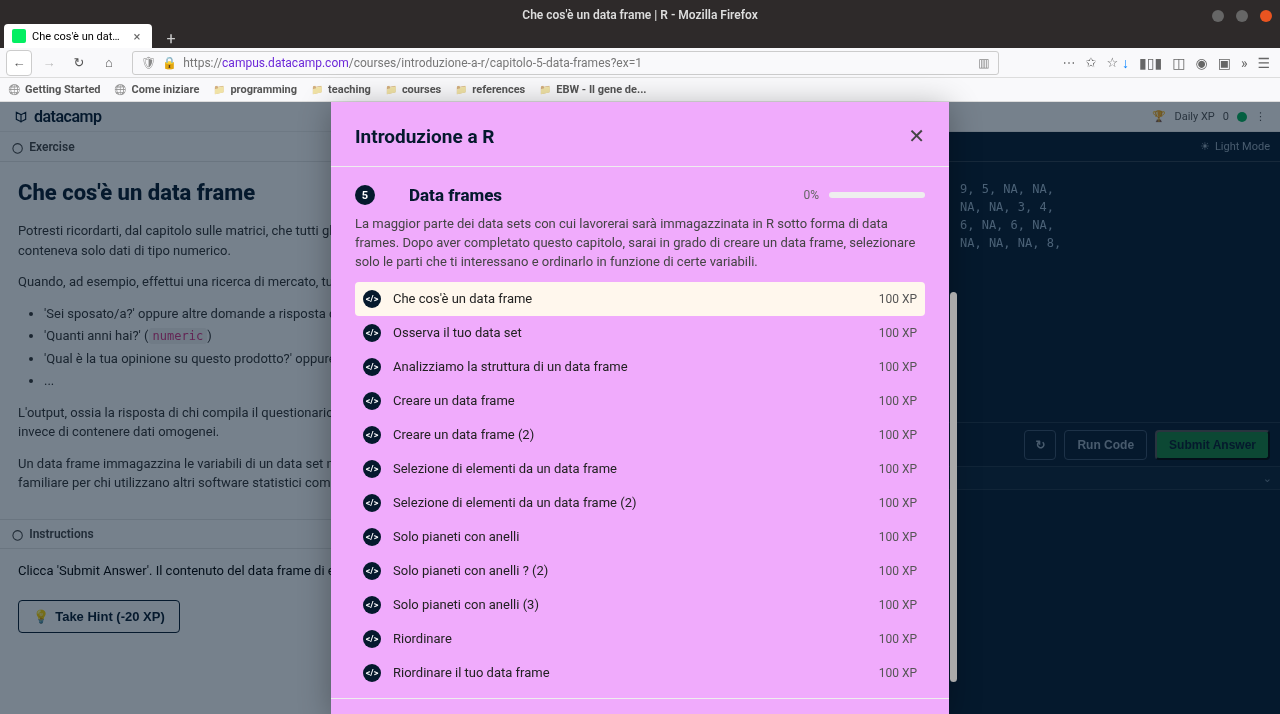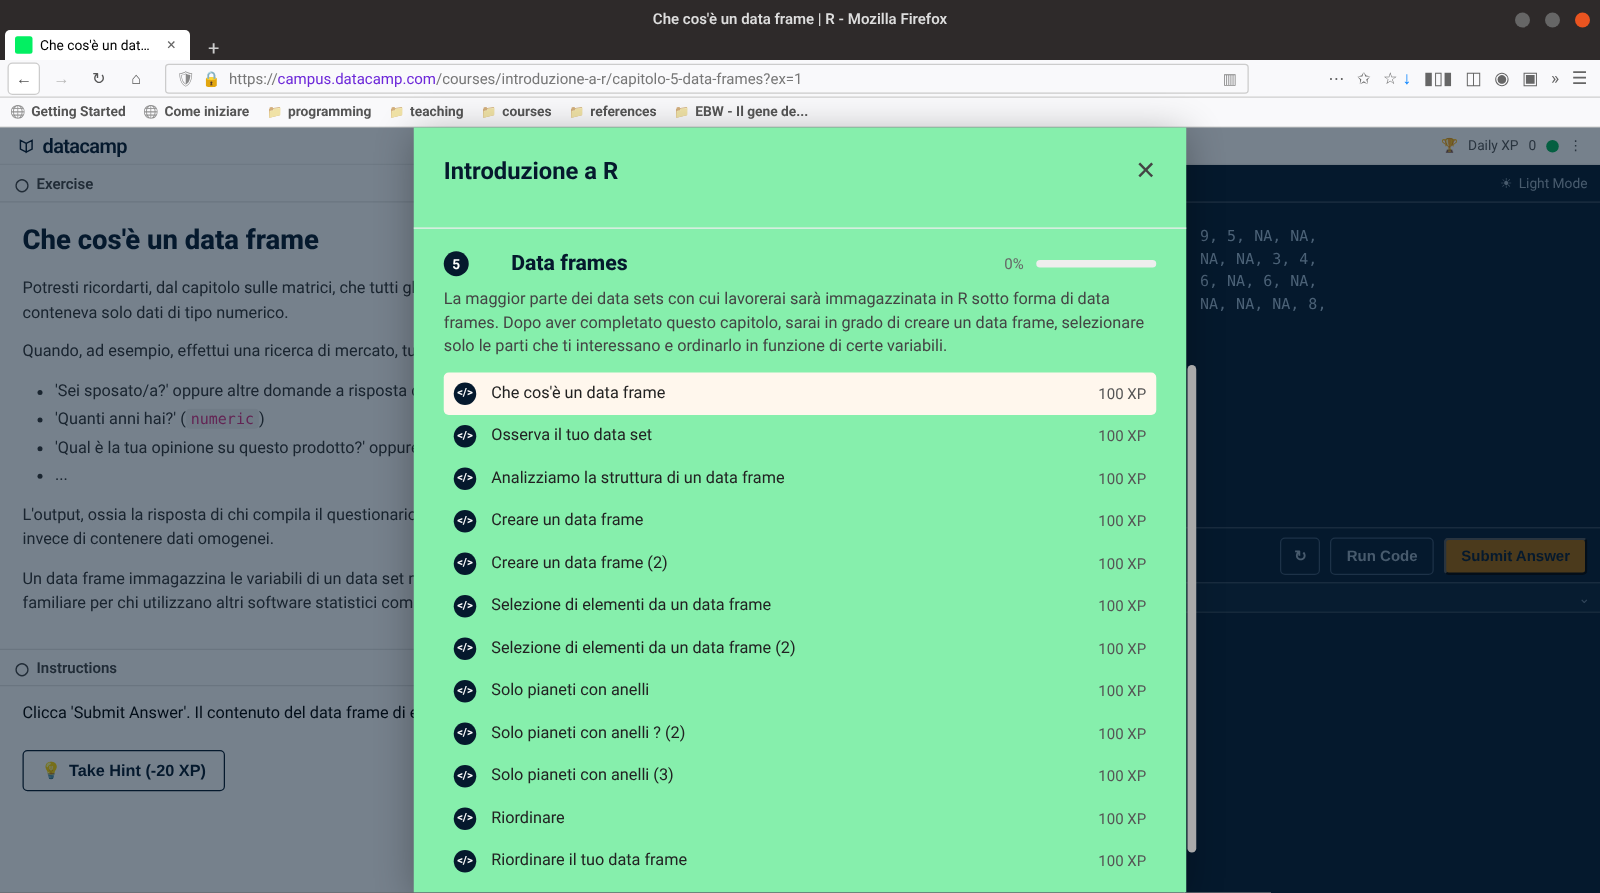--- a/index.html
+++ b/index.html
@@ -66,27 +66,27 @@
 .instr-content { padding: 14px 18px; font-size: 13px; }
 .hint-btn { margin: 8px 18px; border: 1.5px solid #05192d; border-radius: 4px; padding: 8px 14px; background: #fff; display: inline-flex; align-items: center; gap: 6px; font-weight: 600; font-size: 13px; color: #05192d; }
 
 
 .light-mode-bar { height: 30px; border-bottom: 1px solid #2e3d4d; background: #05192d; display: flex; align-items: center; justify-content: flex-end; padding: 0 10px; color: #9ab; font-size: 11px; gap: 5px; }
 .code-area { flex: 1; background: #05192d; color: #9fb8cf; font-family: monospace; font-size: 12px; padding: 18px 12px; line-height: 1.5; }
 .btn-row { height: 44px; background: #05192d; border-top: 1px solid #213446; display: flex; align-items: center; justify-content: flex-end; padding: 0 10px; gap: 8px; }
 .code-btn { height: 30px; padding: 0 12px; border-radius: 4px; font-size: 12px; font-weight: 600; display: flex; align-items: center; }
 .code-btn.outline { border: 1px solid #3a5068; color: #9ab; background: transparent; }
 .code-btn.icon-only { width: 32px; justify-content: center; padding: 0; }
-.code-btn.primary { background: #a16207; color: #05192d; }
+.code-btn.primary { background: #15803d; color: #05192d; }
 .console-bar { height: 24px; background: #0b2034; border-top: 1px solid #213446; border-bottom: 1px solid #213446; display: flex; align-items: center; justify-content: flex-end; padding: 0 8px; color: #6a7f93; font-size: 11px; }
 .console { flex: 1; background: #05192d; }
 
 
 .overlay { position: absolute; inset: 0; background: rgba(5,25,45,0.55); display: flex; align-items: stretch; justify-content: center; }
-.modal { width: 618px; background: #86efac; margin-top: 0; display: flex; flex-direction: column; border-radius: 0; box-shadow: 0 4px 30px rgba(0,0,0,0.3); position: relative; gap: 16px; }
+.modal { width: 618px; background: #f0abfc; margin-top: 0; display: flex; flex-direction: column; border-radius: 0; box-shadow: 0 4px 30px rgba(0,0,0,0.3); position: relative; }
 .modal-hdr { padding: 22px 24px 18px; display: flex; align-items: center; justify-content: space-between; }
 .modal-hdr h2 { font-size: 19px; color: #05192d; font-weight: 700; }
 .modal-close { font-size: 20px; color: #444; cursor: pointer; font-weight: 300; }
 .chapter { border-top: 1px solid #eee; padding: 18px 24px 8px; }
 .chapter-hdr { display: flex; align-items: center; justify-content: space-between; margin-bottom: 10px; }
 .chapter-title { display: flex; align-items: center; gap: 10px; }
 .chapter-num { width: 20px; height: 20px; background: #05192d; color: #fff; border-radius: 50%; display: flex; align-items: center; justify-content: center; font-size: 11px; font-weight: 700; }
 .chapter-name { font-size: 17px; font-weight: 800; color: #05192d; margin-left: 24px; }
 .chapter-prog { display: flex; align-items: center; gap: 10px; }
 .chapter-pct { font-size: 12px; color: #666; }

